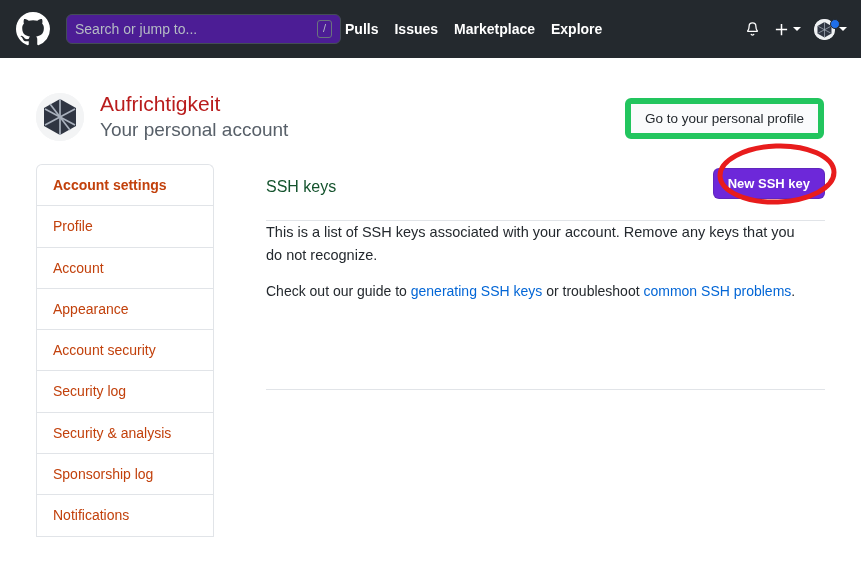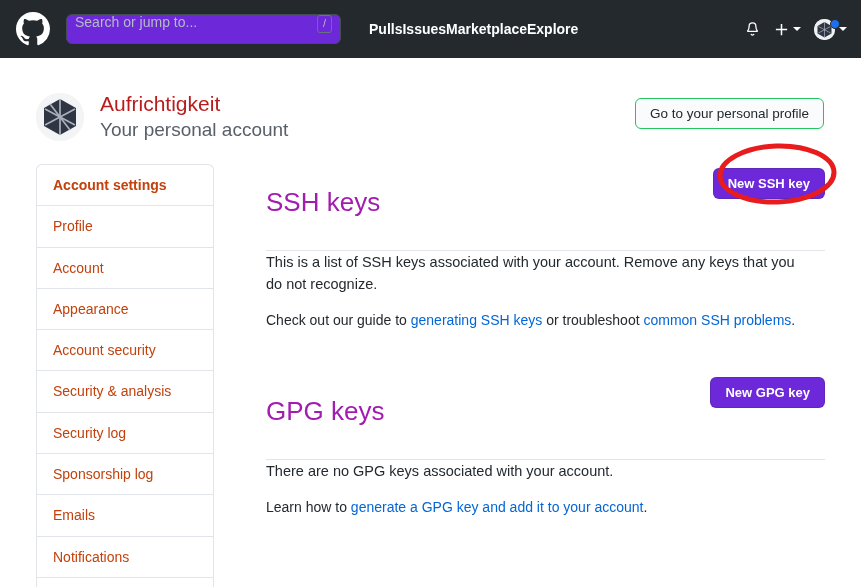--- a/index.html
+++ b/index.html
@@ -22,43 +22,43 @@
     position: relative;
   }
   .gh-logo { width: 34px; height: 34px; margin-right: 16px; flex: none; }
   .gh-logo svg { display: block; }
 
   .search-box {
     width: 275px;
     height: 30px;
     border: 1px solid #444d56;
     border-radius: 6px;
-    background: #6d28d9;
-    display: flex;
-    align-items: flex-start;
+    background: #4c1d95;
+    display: flex;
+    align-items: center;
     padding: 0 8px;
-    margin-right: 28px;
+    margin-right: 4px;
     flex: none;
   }
   .search-placeholder {
     flex: 1;
     font-size: 14px;
     color: #b5bcc4;
     line-height: 1;
   }
   .slash-badge {
     border: 1px solid #6a737d;
     border-radius: 3px;
     color: #b5bcc4;
     font-size: 11px;
     line-height: 1;
     padding: 2px 5px 3px;
   }
 
-  .nav-links { display: flex; align-items: center; }
+  .nav-links { display: flex; align-items: center; gap: 16px; }
   .nav-link {
     color: #ffffff;
     font-size: 14px;
     font-weight: 600;
     text-decoration: none;
     cursor: pointer;
     white-space: nowrap;
   }
 
   .header-right {
@@ -125,21 +125,21 @@
   .profile-sub {
     font-size: 19px;
     color: #586069;
     line-height: 1.3;
     margin-top: 1px;
   }
   .btn-outline {
     position: absolute;
     right: 37px;
     top: 14px;
-    border: 1px solid #22c55e;
+    border: 6px solid #22c55e;
     border-radius: 6px;
     background: #fafbfc;
     color: #24292e;
     font-size: 13.5px;
     padding: 7px 14px;
     cursor: pointer;
     font-family: inherit;
     white-space: nowrap;
   }
 
@@ -180,23 +180,23 @@
   .section { position: relative; }
   .section-head {
     display: flex;
     align-items: center;
     padding-bottom: 9px;
     border-bottom: 1px solid #e1e4e8;
     min-height: 40px;
     position: relative;
   }
   .section-title {
-    font-size: 26px;
+    font-size: 16px;
     font-weight: 400;
-    color: #a21caf;
+    color: #14532d;
     line-height: 1.3;
   }
   .btn-green {
     position: absolute;
     right: 0;
     top: 4px;
     background: #6d28d9;
     border: 1px solid rgba(27,31,35,0.15);
     border-radius: 6px;
     color: #ffffff;
@@ -320,50 +320,39 @@
   </div>
 
   <div class="columns">
 
     <nav class="sidebar">
       <div class="side-item is-heading">Account settings</div>
       <div class="side-item">Profile</div>
       <div class="side-item">Account</div>
       <div class="side-item">Appearance</div>
       <div class="side-item">Account security</div>
+      <div class="side-item">Security log</div>
       <div class="side-item">Security &amp; analysis</div>
-      <div class="side-item">Security log</div>
       <div class="side-item">Sponsorship log</div>
-      <div class="side-item">Emails</div>
       <div class="side-item">Notifications</div>
     </nav>
 
     <main class="content">
 
       <section class="section">
         <div class="section-head">
           <h2 class="section-title">SSH keys</h2>
           <button class="btn-green">New SSH key</button>
         </div>
         <p class="body-text">This is a list of SSH keys associated with your account. Remove any keys that you do not recognize.</p>
         <p class="small-text">
           <span>Check out our guide to </span><a class="link">generating SSH keys</a><span> or troubleshoot </span><a class="link">common SSH problems</a><span>.</span>
         </p>
       </section>
 
-      <section class="section s-gpg">
-        <div class="section-head">
-          <h2 class="section-title">GPG keys</h2>
-          <button class="btn-green">New GPG key</button>
-        </div>
-        <p class="body-text">There are no GPG keys associated with your account.</p>
-        <p class="small-text">
-          <span>Learn how to </span><a class="link">generate a GPG key and add it to your account</a><span>.</span>
-        </p>
-      </section>
 
       <section class="section s-vigilant">
         <div class="section-head">
           
           
         </div>
 
       </section>
 
     </main>

